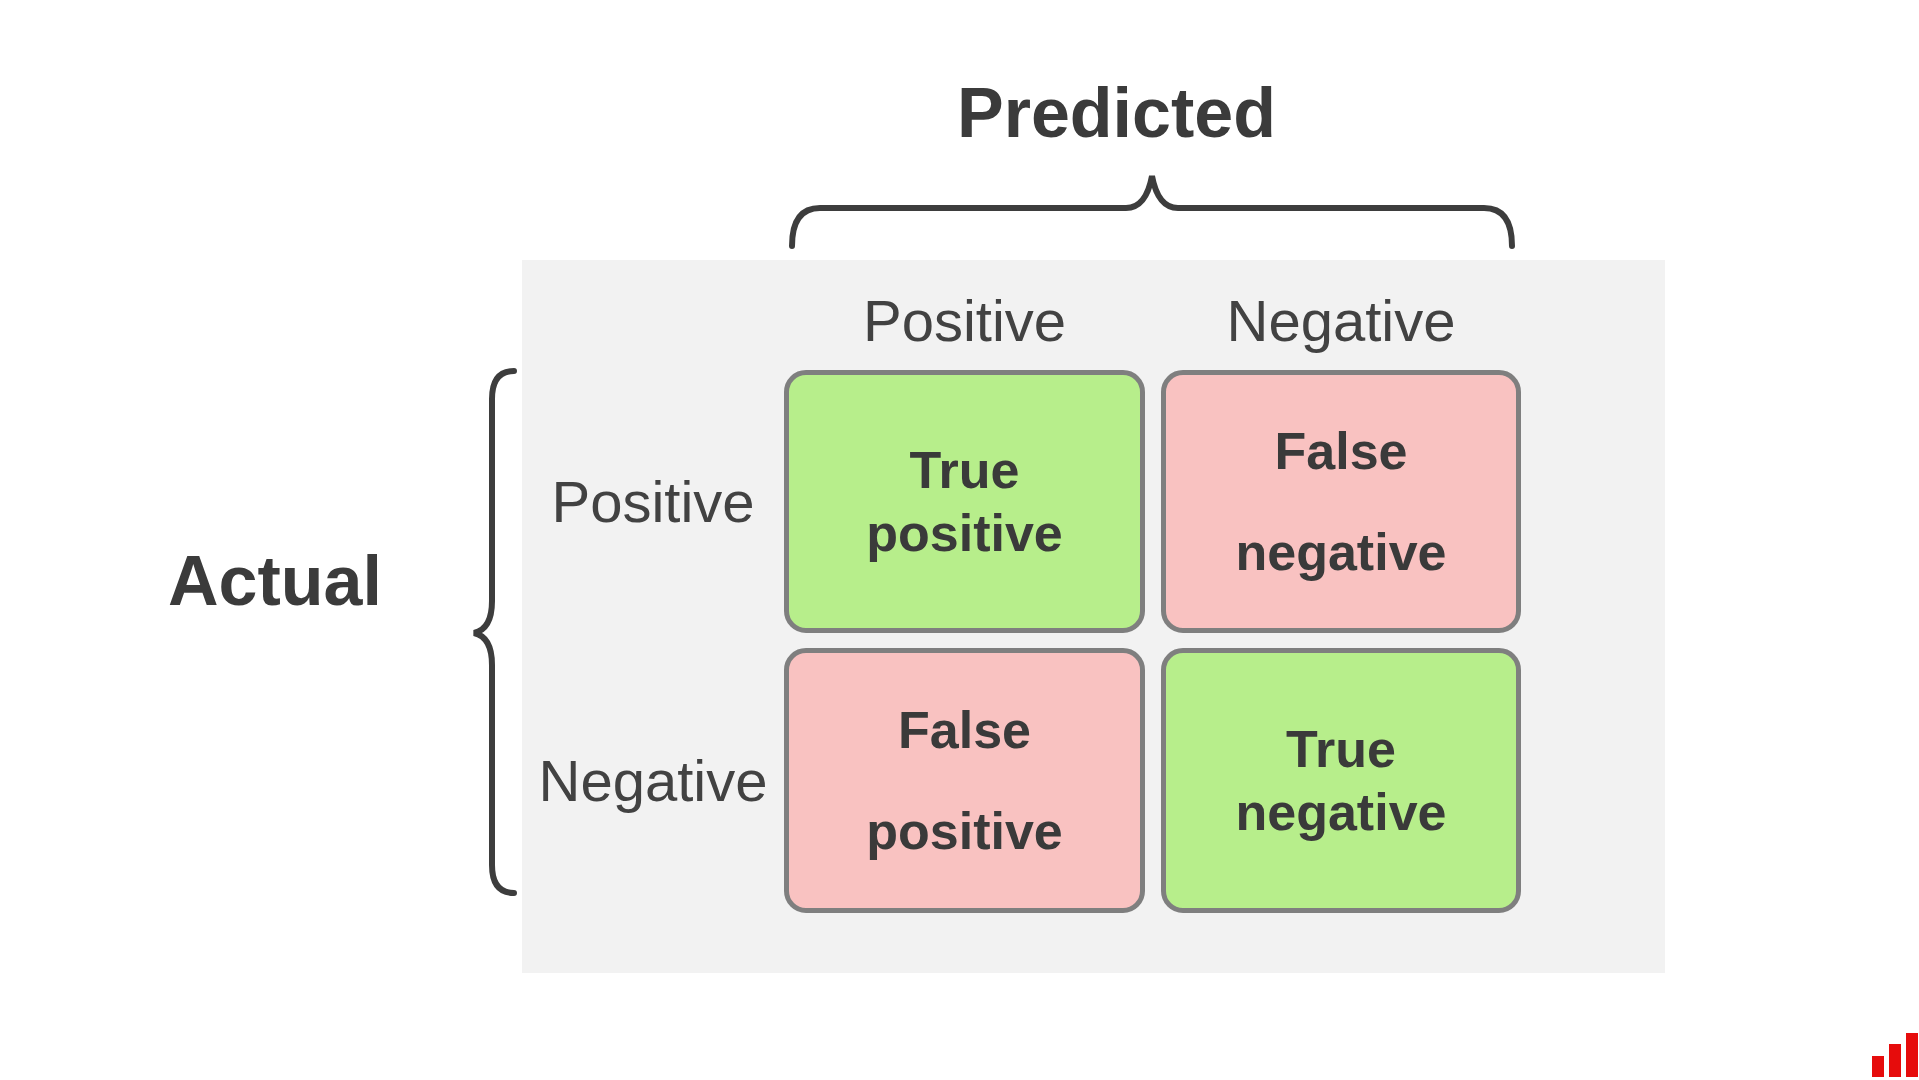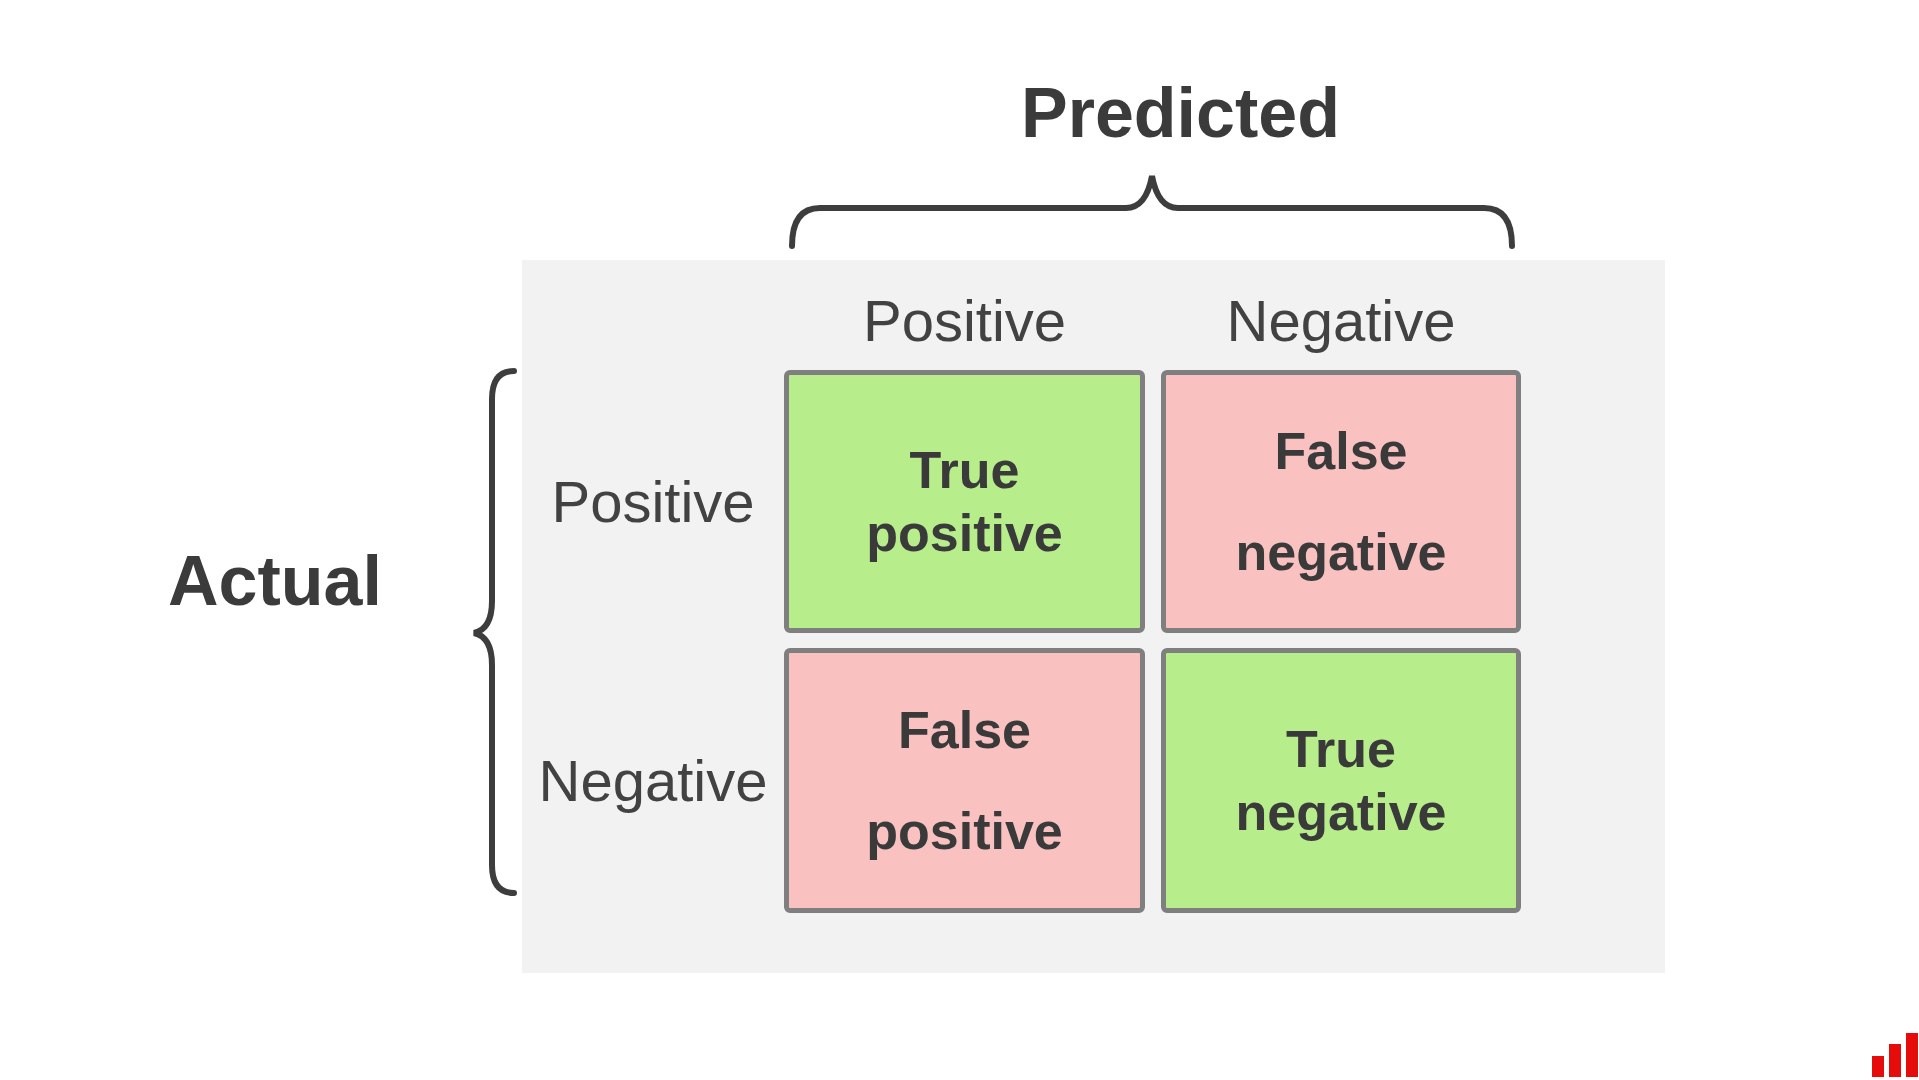--- a/index.html
+++ b/index.html
@@ -15,21 +15,21 @@
   
   .axis-title {
     position: absolute;
     font-weight: bold;
     font-size: 70px;
     color: var(--title-text, #3b3b3b);
     letter-spacing: 0px;
     display: flex; align-items: center; justify-content: center;
     white-space: nowrap;
   }
-  .predicted-title { left: 812px; top: 72px; width: 737px; height: 82px; }
+  .predicted-title { left: 748px; top: 72px; width: 737px; height: 82px; }
   .actual-title    { left: 120px; top: 540px; width: 310px; height: 82px; text-align: center; }
 
   
   .brace { position: absolute; color: var(--brace, #3d3d3d); }
   .brace svg { display: block; width: 100%; height: 100%; }
   .brace-top  { left: 788px; top: 172px; width: 728px; height: 78px; }
   .brace-left { left: 470px; top: 367px; width: 48px;  height: 530px; }
 
   
   .panel {
@@ -48,21 +48,21 @@
   }
   .col-label-positive { left: 784px;  top: 288px; width: 361px; height: 64px; }
   .col-label-negative { left: 1161px; top: 288px; width: 360px; height: 64px; }
   .row-label-positive { left: 524px;  top: 370px; width: 258px; height: 263px; }
   .row-label-negative { left: 524px;  top: 648px; width: 258px; height: 265px; }
 
   
   .cell {
     position: absolute;
     border: 5px solid var(--cell-border, #7f7f7f);
-    border-radius: 6px;
+    border-radius: 22px;
     display: flex; flex-direction: column;
     align-items: center; justify-content: center;
     font-weight: bold;
     font-size: 52px;
     line-height: 63px;
     color: var(--cell-text, #3a3a3a);
     text-align: center;
   }
   .cell.good { background: var(--good-cell, #b7ee8b); }
   .cell.bad  { background: var(--bad-cell,  #f9c2c1); gap: 38px; }

